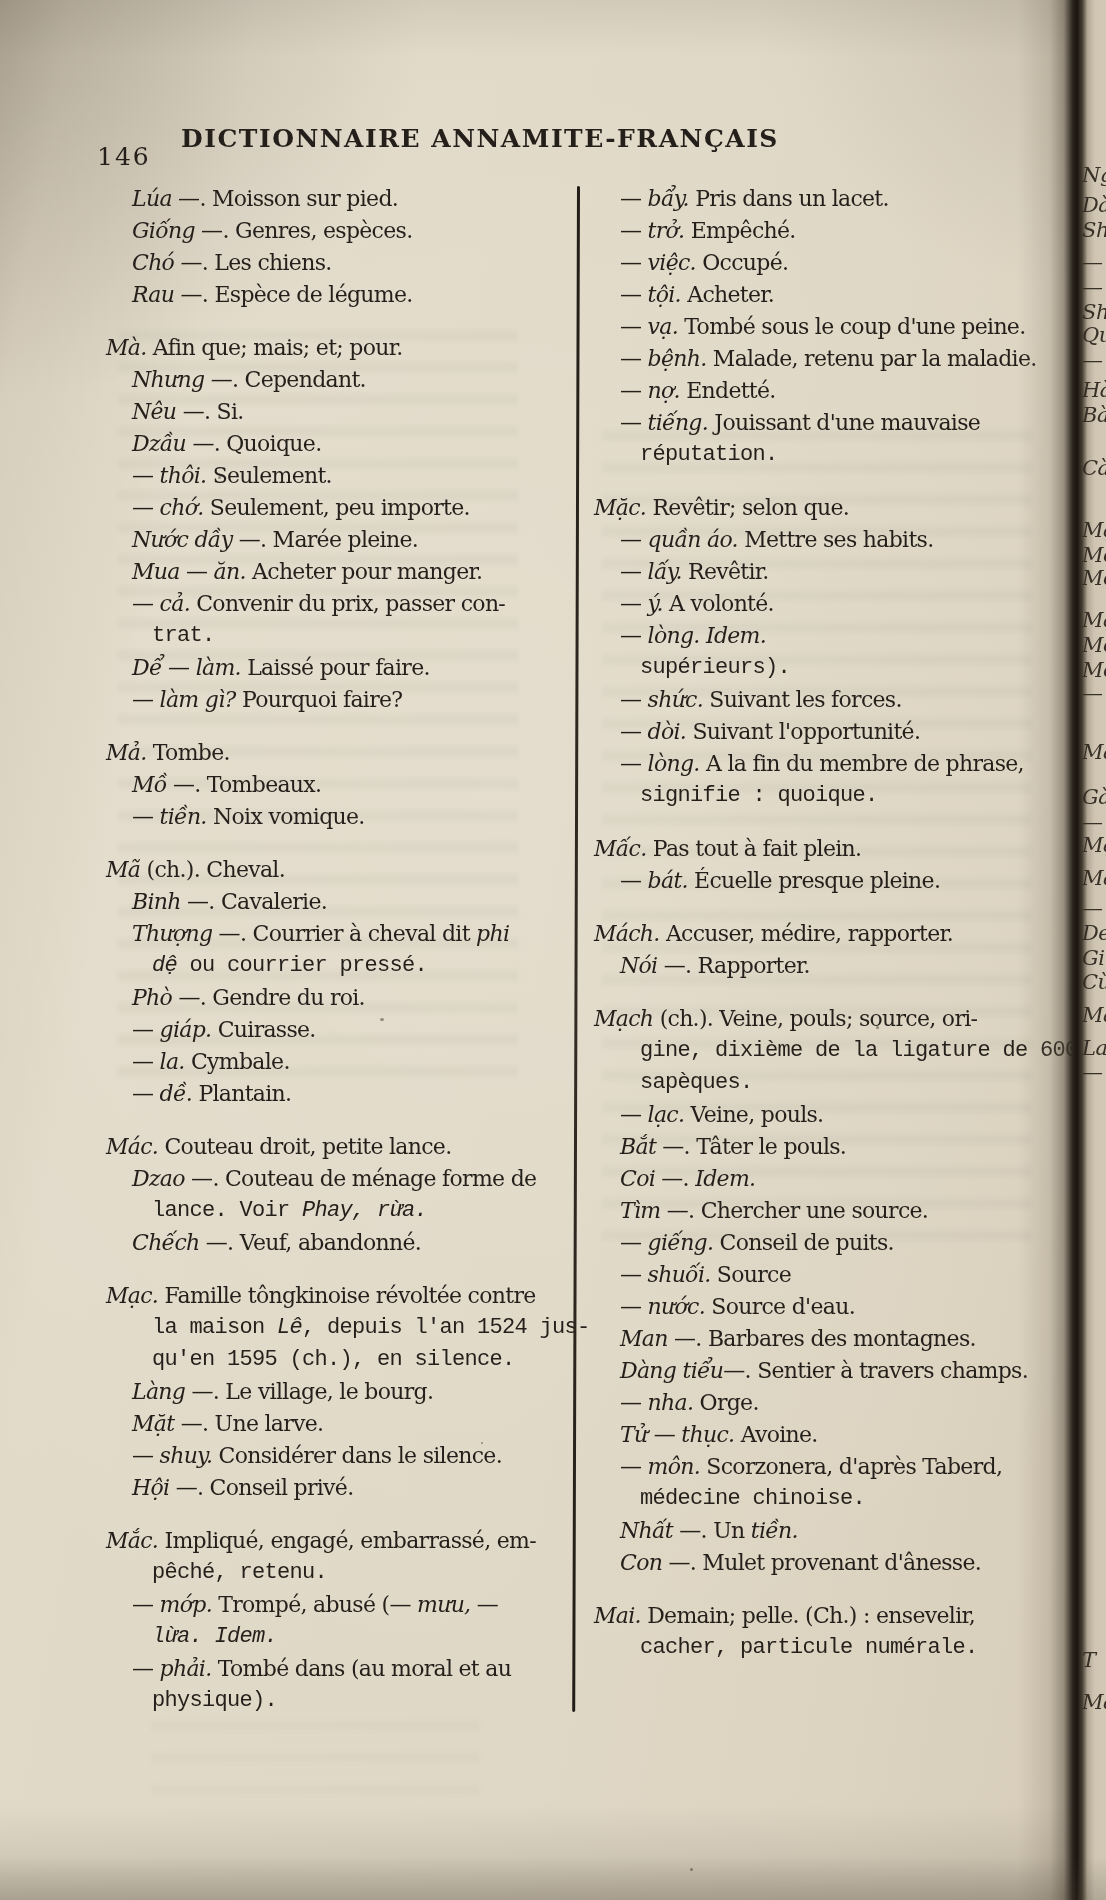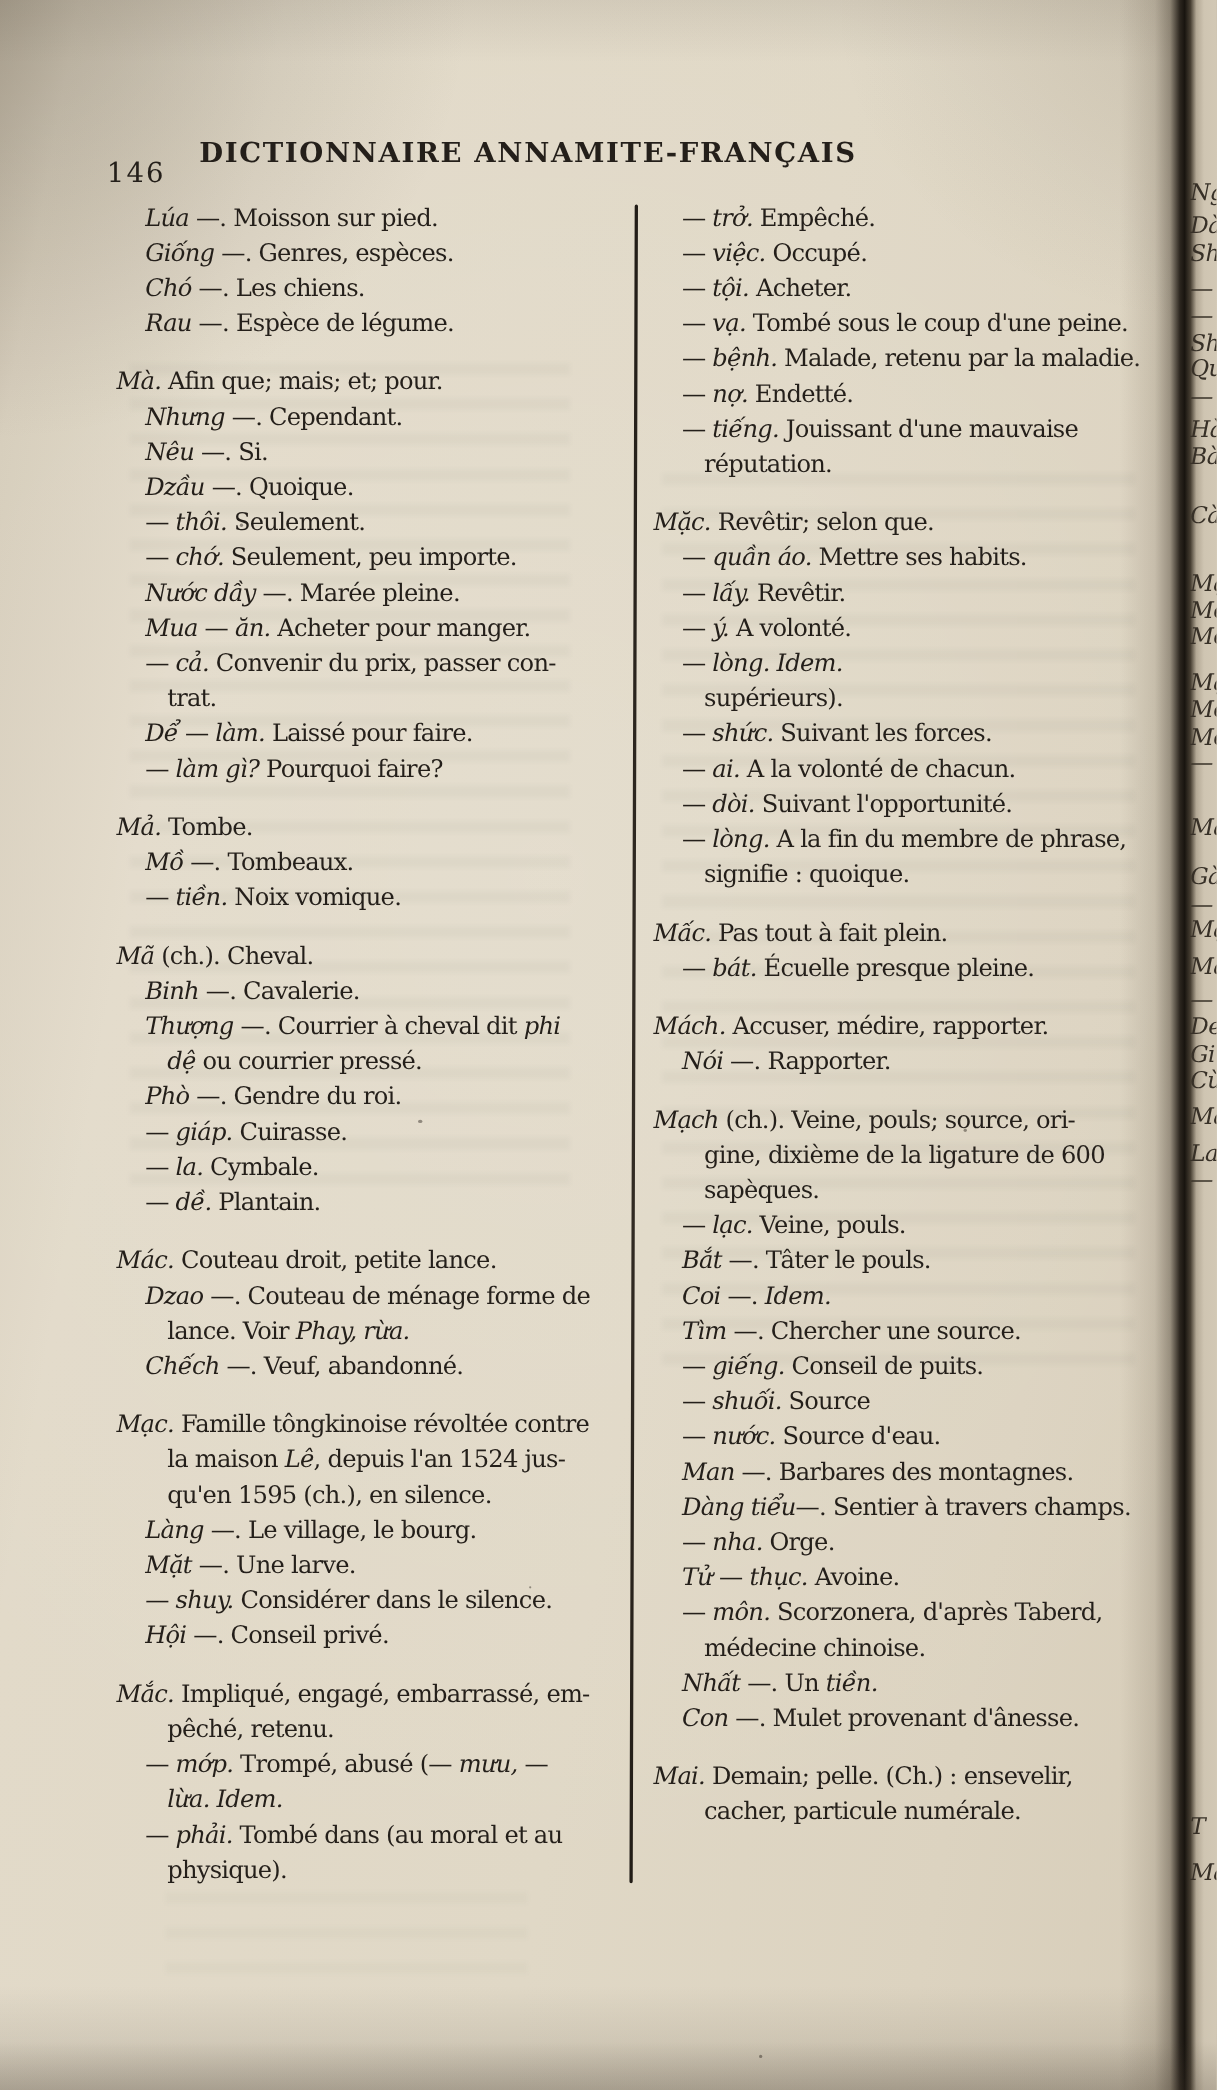--- a/index.html
+++ b/index.html
@@ -34,21 +34,21 @@
   }
   .col{
     position:absolute;top:183px;
     font-size:22px;line-height:32px;letter-spacing:-0.7px;
   }
   .col-left{left:106px;width:452px;}
   .col-right{left:594px;width:470px;}
   .entry + .entry{margin-top:21px;}
   .line{white-space:nowrap;}
   .line.sub{padding-left:26px;}
-  .line.wrap{padding-left:46px;}
+  .line.wrap{padding-left:46px;font-family:Liberation Mono, monospace;}
   .it{font-style:italic;}
   .divider{
     position:absolute;left:577px;top:186px;width:3px;height:1526px;
     background:linear-gradient(180deg,#221d17,#332c24 55%,#221d17);
     transform:rotate(0.18deg);transform-origin:top center;
     border-radius:2px;
   }
   .gutter{
     position:absolute;top:0;left:1018px;width:88px;height:1900px;pointer-events:none;
     background:linear-gradient(90deg,
@@ -145,38 +145,38 @@
         <div class="line wrap"><span class="ro">pêché, retenu.</span></div>
         <div class="line sub"><span class="ro">— </span><span class="it">mớp.</span><span class="ro"> Trompé, abusé (— </span><span class="it">mưu,</span><span class="ro"> —</span></div>
         <div class="line wrap"><span class="it">lừa. Idem.</span></div>
         <div class="line sub"><span class="ro">— </span><span class="it">phải.</span><span class="ro"> Tombé dans (au moral et au</span></div>
         <div class="line wrap"><span class="ro">physique).</span></div>
       </div>
     </div>
   <div class="divider"></div>
   <div class="col col-right">
       <div class="entry">
+        <div class="line sub"><span class="ro">— </span><span class="it">bẩy.</span><span class="ro"> Pris dans un lacet.</span></div>
         <div class="line sub"><span class="ro">— </span><span class="it">trở.</span><span class="ro"> Empêché.</span></div>
         <div class="line sub"><span class="ro">— </span><span class="it">việc.</span><span class="ro"> Occupé.</span></div>
         <div class="line sub"><span class="ro">— </span><span class="it">tội.</span><span class="ro"> Acheter.</span></div>
         <div class="line sub"><span class="ro">— </span><span class="it">vạ.</span><span class="ro"> Tombé sous le coup d'une peine.</span></div>
         <div class="line sub"><span class="ro">— </span><span class="it">bệnh.</span><span class="ro"> Malade, retenu par la maladie.</span></div>
         <div class="line sub"><span class="ro">— </span><span class="it">nợ.</span><span class="ro"> Endetté.</span></div>
         <div class="line sub"><span class="ro">— </span><span class="it">tiếng.</span><span class="ro"> Jouissant  d'une  mauvaise</span></div>
         <div class="line wrap"><span class="ro">réputation.</span></div>
       </div>
       <div class="entry">
         <div class="line head"><span class="it">Mặc.</span><span class="ro"> Revêtir; selon que.</span></div>
         <div class="line sub"><span class="ro">— </span><span class="it">quần áo.</span><span class="ro"> Mettre ses habits.</span></div>
         <div class="line sub"><span class="ro">— </span><span class="it">lấy.</span><span class="ro"> Revêtir.</span></div>
         <div class="line sub"><span class="ro">— </span><span class="it">ý.</span><span class="ro"> A volonté.</span></div>
         <div class="line sub"><span class="ro">— </span><span class="it">lòng.</span><span class="ro"> </span><span class="it">Idem.</span></div>
         <div class="line wrap"><span class="ro">supérieurs).</span></div>
         <div class="line sub"><span class="ro">— </span><span class="it">shức.</span><span class="ro"> Suivant les forces.</span></div>
-        <div class="line sub"><span class="ro">— </span><span class="it">ai.</span><span class="ro"> A la volonté de chacun.</span></div>
         <div class="line sub"><span class="ro">— </span><span class="it">dòi.</span><span class="ro"> Suivant l'opportunité.</span></div>
         <div class="line sub"><span class="ro">— </span><span class="it">lòng.</span><span class="ro"> A la fin du membre de phrase,</span></div>
         <div class="line wrap"><span class="ro">signifie : quoique.</span></div>
       </div>
       <div class="entry">
         <div class="line head"><span class="it">Mấc.</span><span class="ro"> Pas tout à fait plein.</span></div>
         <div class="line sub"><span class="ro">— </span><span class="it">bát.</span><span class="ro"> Écuelle presque pleine.</span></div>
       </div>
       <div class="entry">
         <div class="line head"><span class="it">Mách.</span><span class="ro"> Accuser, médire, rapporter.</span></div>

